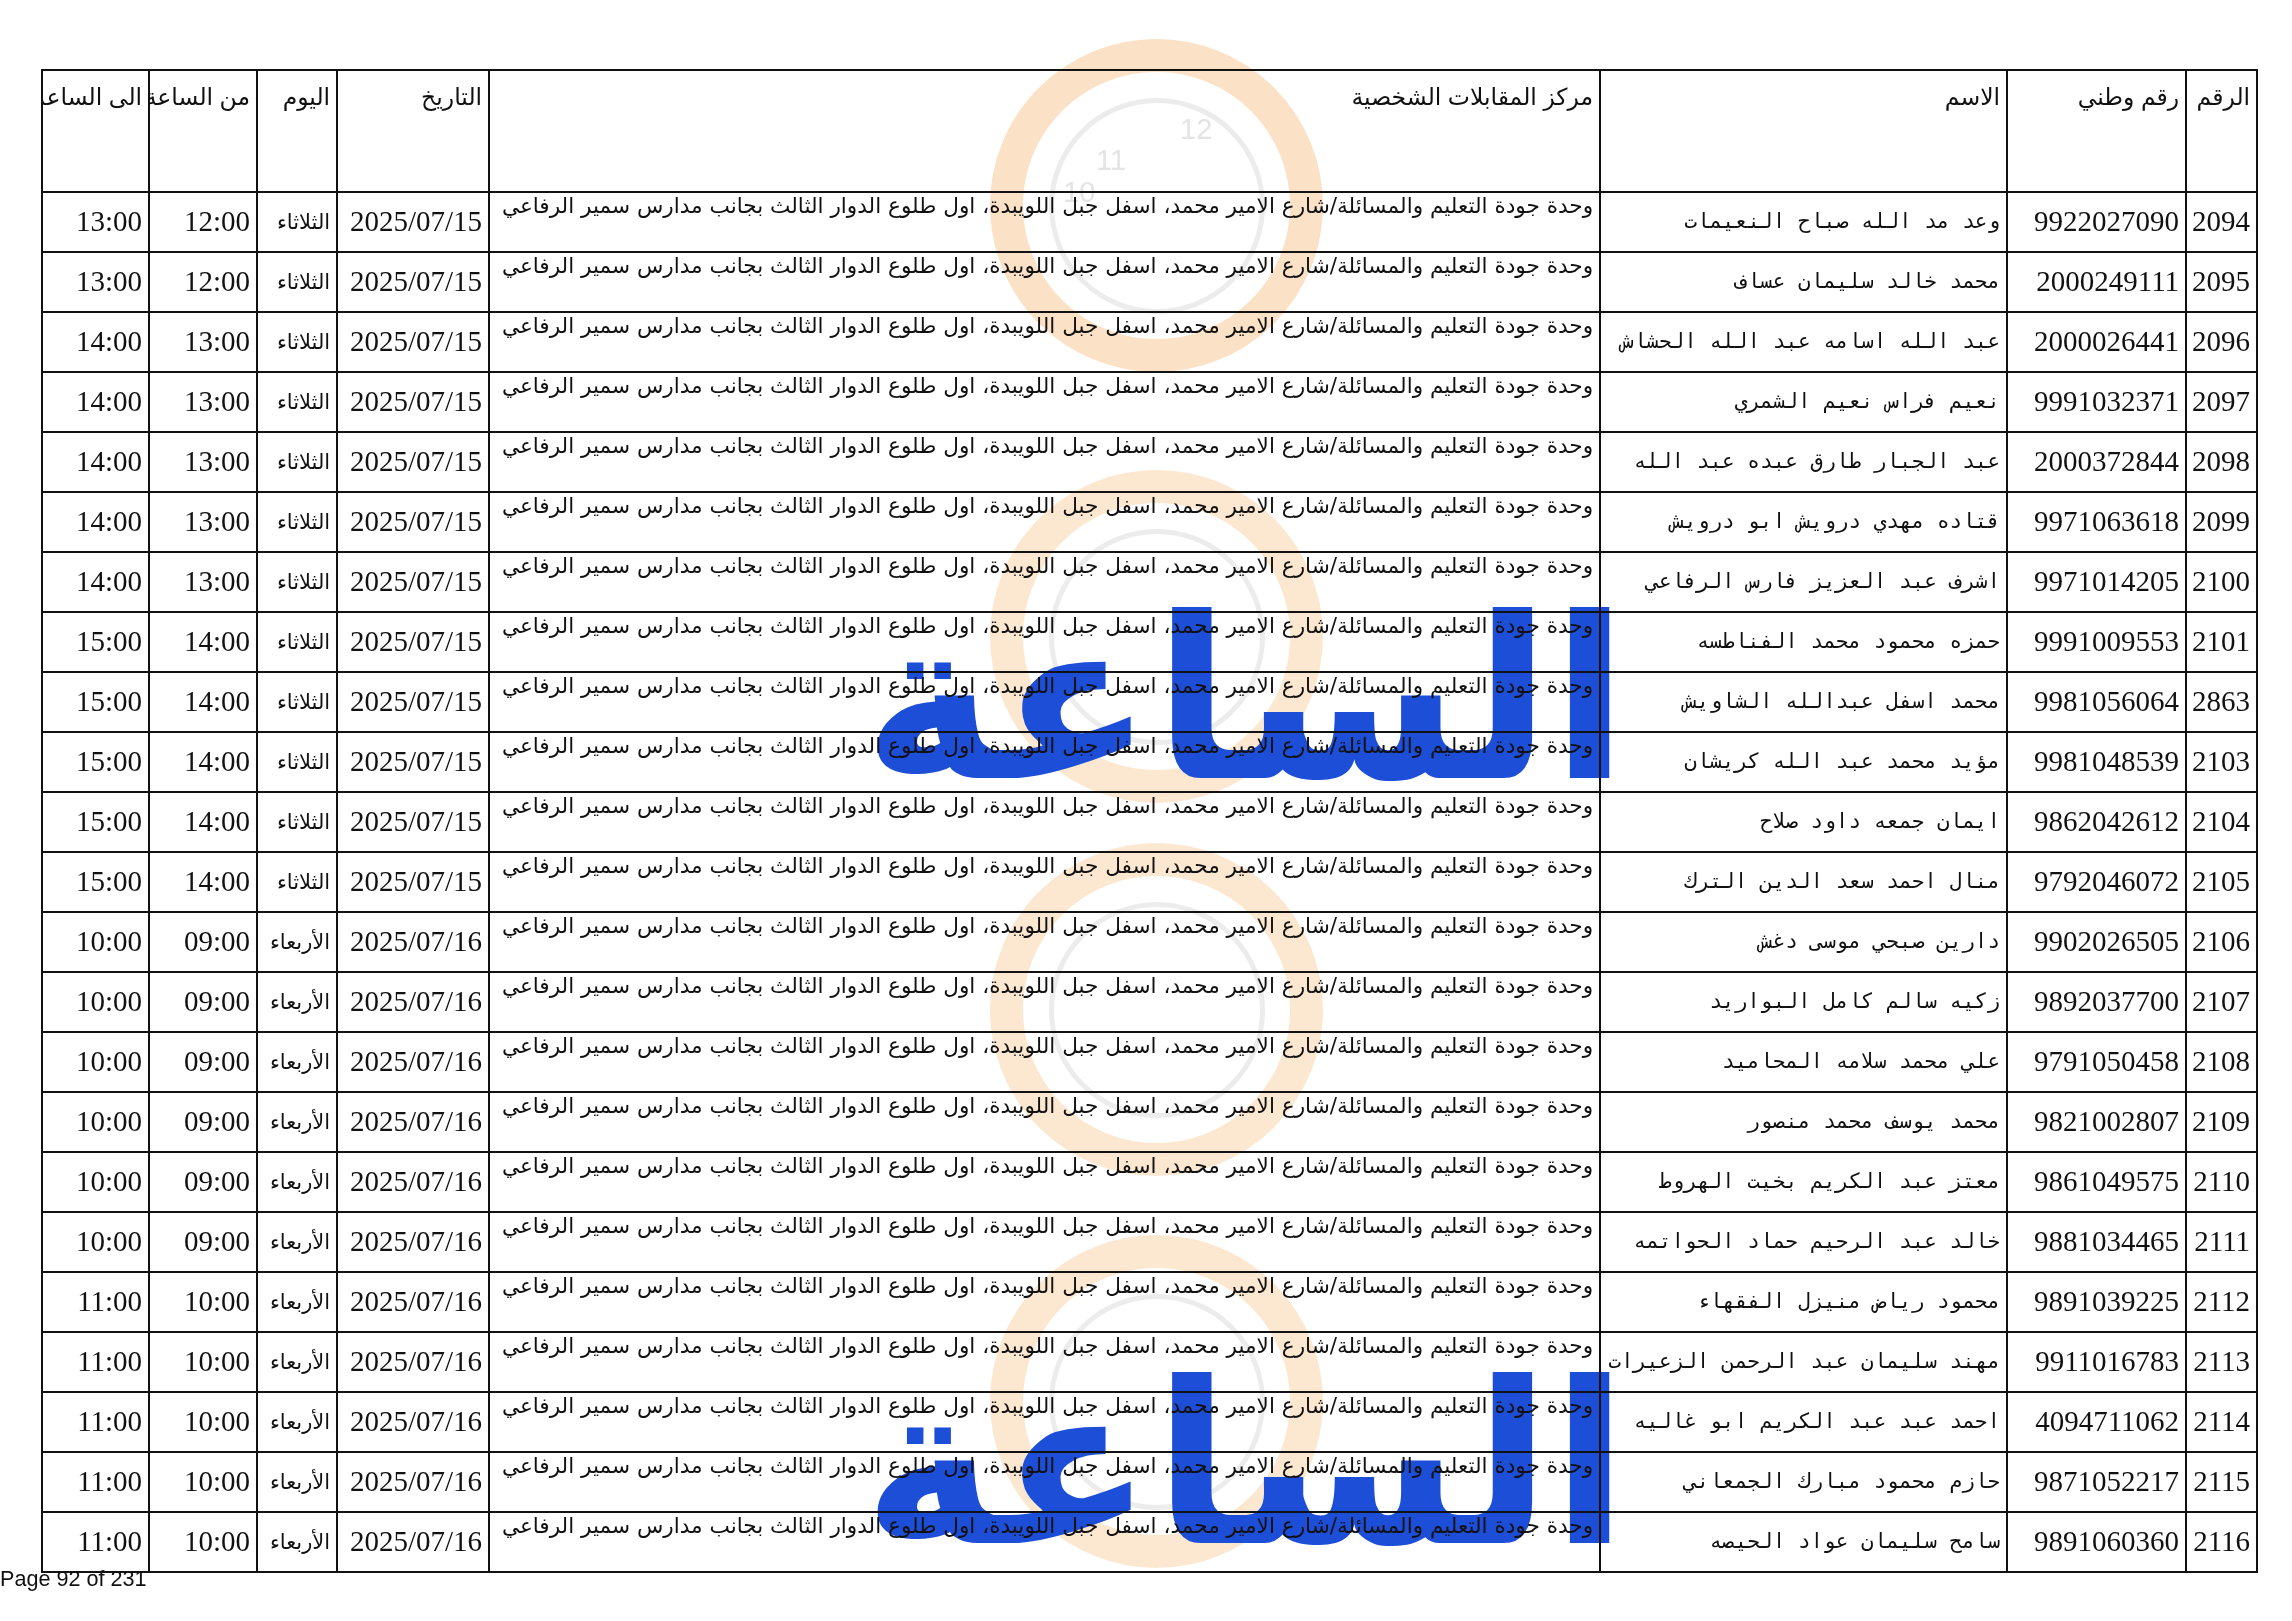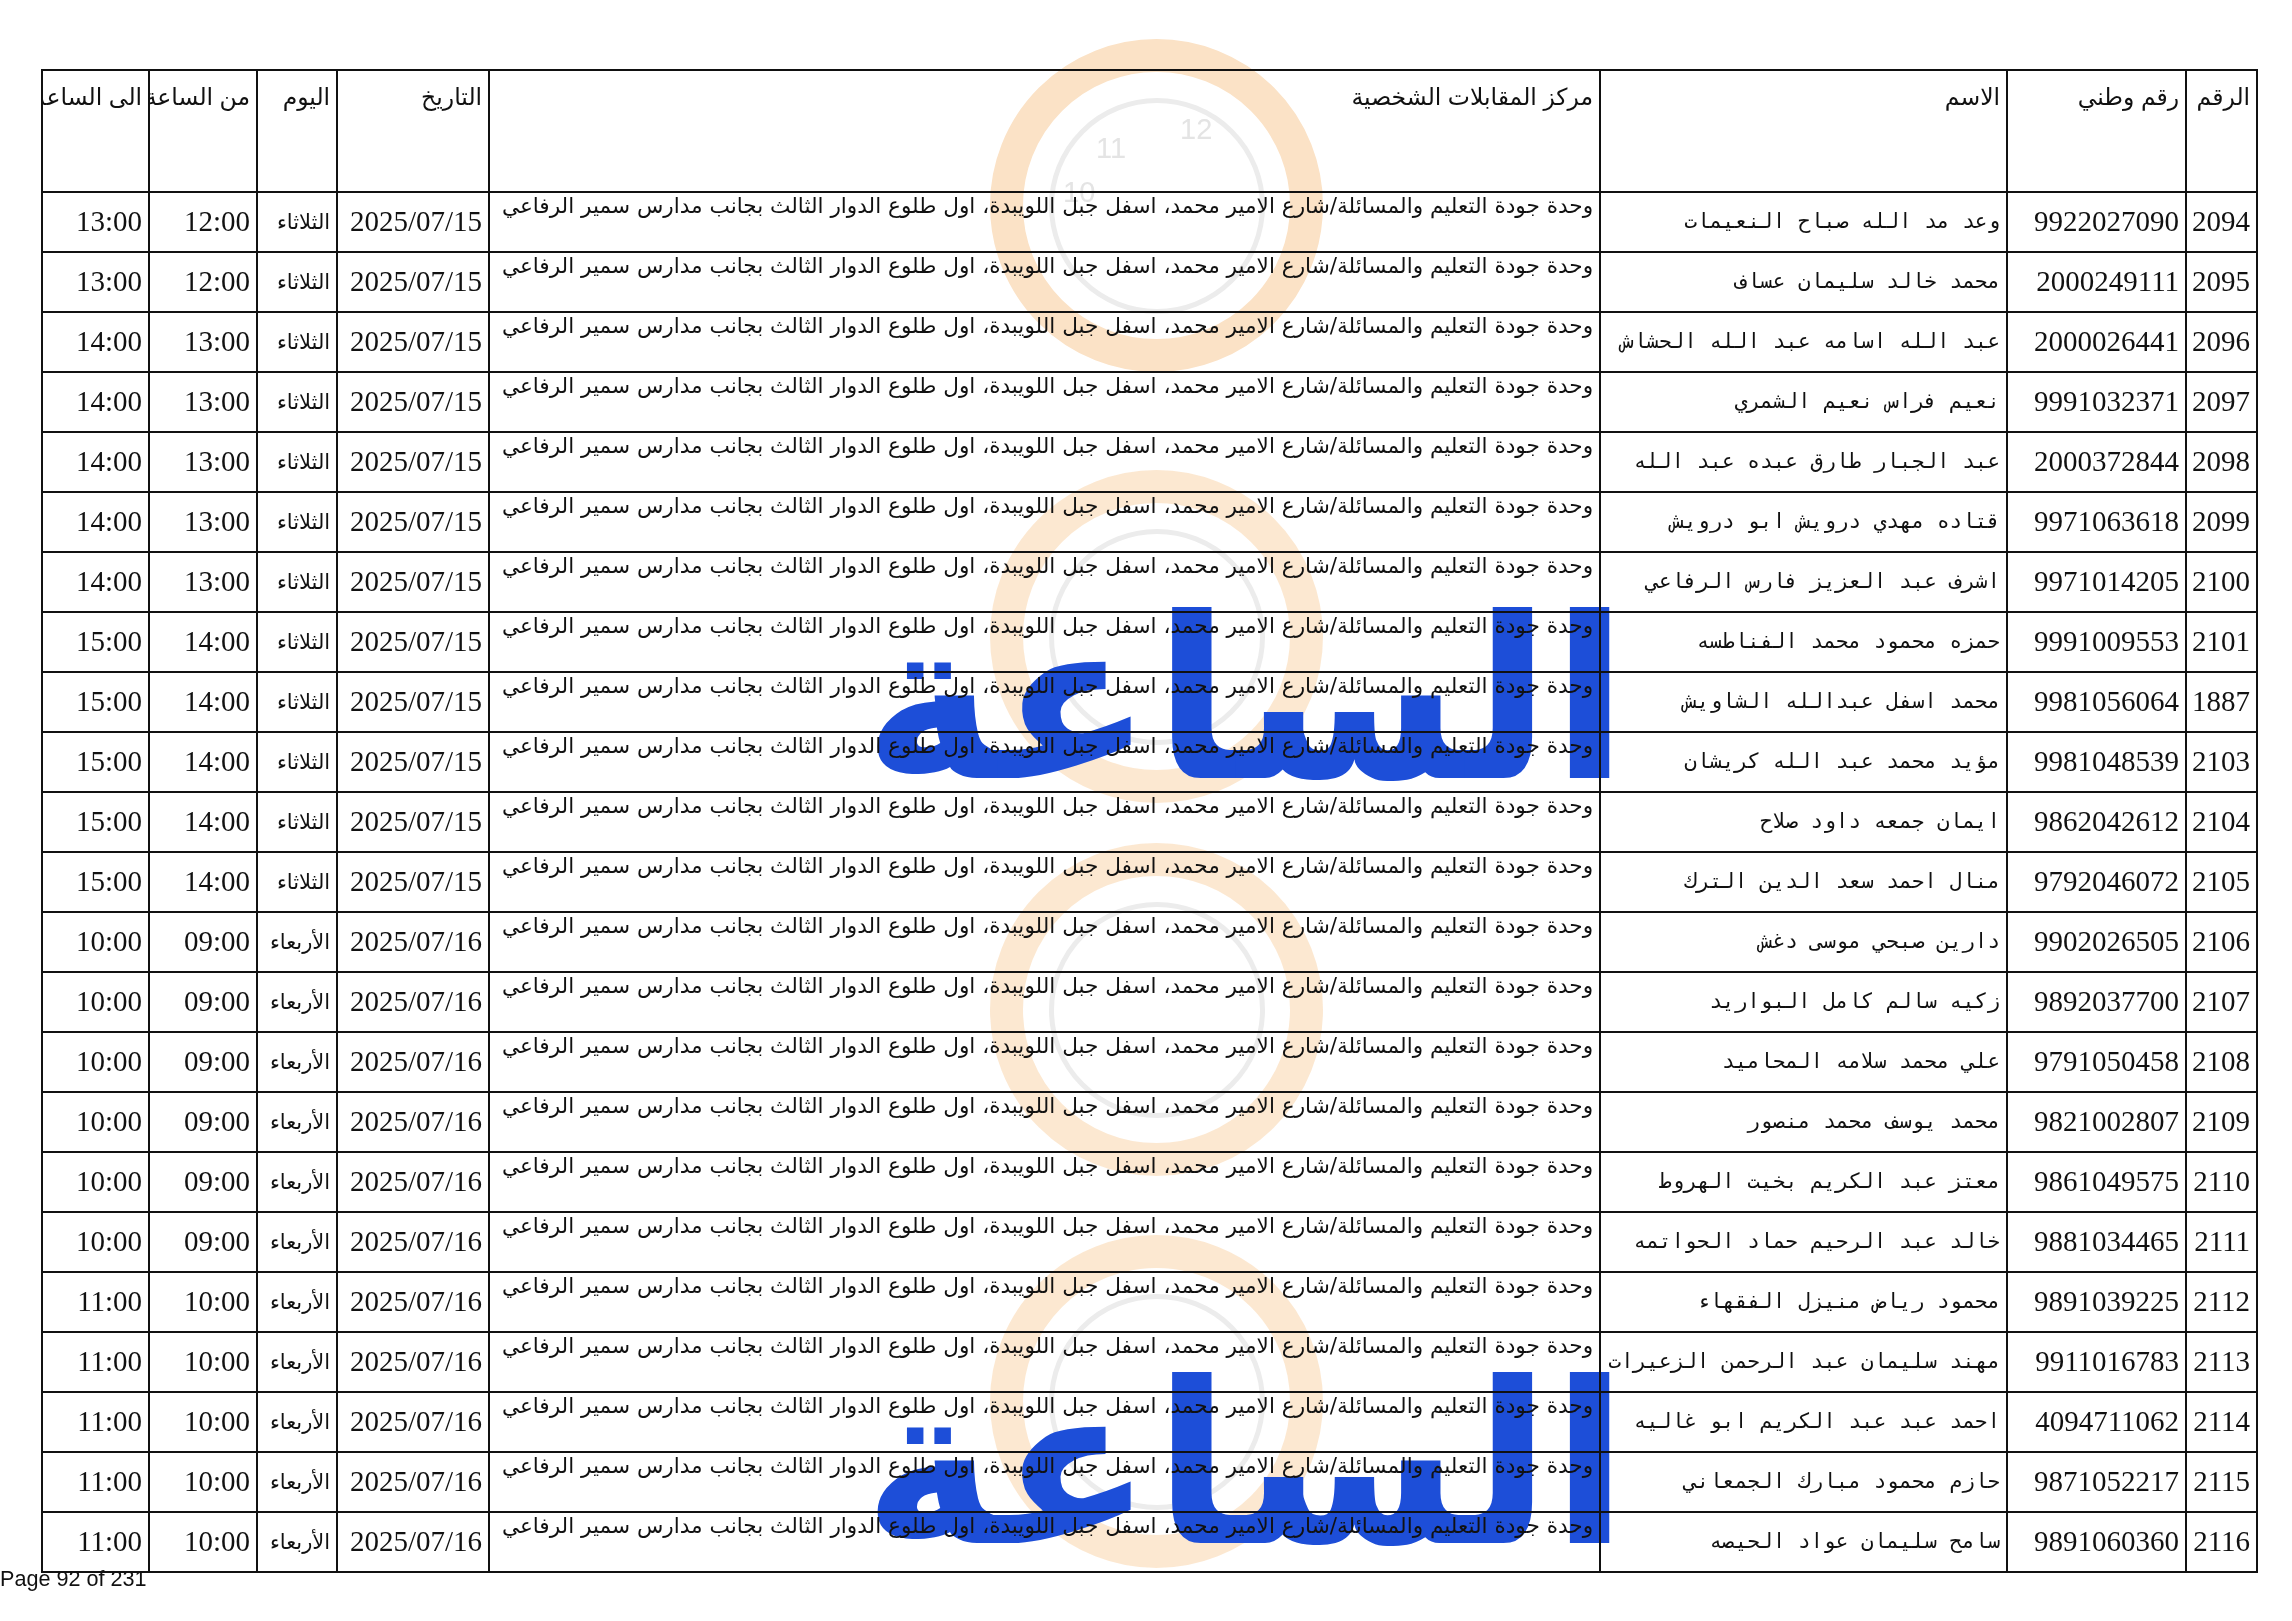--- a/index.html
+++ b/index.html
@@ -38,21 +38,21 @@
     position:absolute; top:1566px; left:0; width:2293px; text-align:left;
     font-family:"Liberation Sans", sans-serif; font-size:21.6px; color:#111; z-index:1;
   }
 </style>
 </head>
 <body>
 
 <div class="wm wm-ring" style="left:990px; top:39px; width:333px; height:333px;"></div>
 <div class="wm wm-face" style="left:1049px; top:98px; width:216px; height:216px;"></div>
 <span class="wm wm-num" style="left:1180px; top:113px;">12</span>
-<span class="wm wm-num" style="left:1096px; top:132px;">11</span>
+<span class="wm wm-num" style="left:1096px; top:144px;">11</span>
 <span class="wm wm-num" style="left:1063px; top:176px;">10</span>
 
 <div class="wm wm-ring" style="left:990px; top:470px; width:333px; height:333px; opacity:0.8;"></div>
 <div class="wm wm-face" style="left:1049px; top:529px; width:216px; height:216px;"></div>
 <div class="wm wm-text" style="left:863px; top:588px; font-size:225px; line-height:1;">الساعة</div>
 
 <div class="wm wm-ring" style="left:990px; top:843px; width:333px; height:333px; opacity:0.8;"></div>
 <div class="wm wm-face" style="left:1049px; top:902px; width:216px; height:216px;"></div>
 
 <div class="wm wm-ring" style="left:990px; top:1235px; width:333px; height:333px; opacity:0.8;"></div>
@@ -157,21 +157,21 @@
         <td class="num">2101</td>
         <td class="nid">9991009553</td>
         <td class="name">حمزه محمود محمد الفناطسه</td>
         <td class="center">وحدة جودة التعليم والمسائلة/شارع الامير محمد، اسفل جبل اللويبدة، اول طلوع الدوار الثالث بجانب مدارس سمير الرفاعي</td>
         <td class="date">2025/07/15</td>
         <td class="day">الثلاثاء</td>
         <td class="from">14:00</td>
         <td class="to">15:00</td>
       </tr>
       <tr>
-        <td class="num">1887</td>
+        <td class="num">2863</td>
         <td class="nid">9981056064</td>
         <td class="name">محمد اسفل عبدالله الشاويش</td>
         <td class="center">وحدة جودة التعليم والمسائلة/شارع الامير محمد، اسفل جبل اللويبدة، اول طلوع الدوار الثالث بجانب مدارس سمير الرفاعي</td>
         <td class="date">2025/07/15</td>
         <td class="day">الثلاثاء</td>
         <td class="from">14:00</td>
         <td class="to">15:00</td>
       </tr>
       <tr>
         <td class="num">2103</td>

